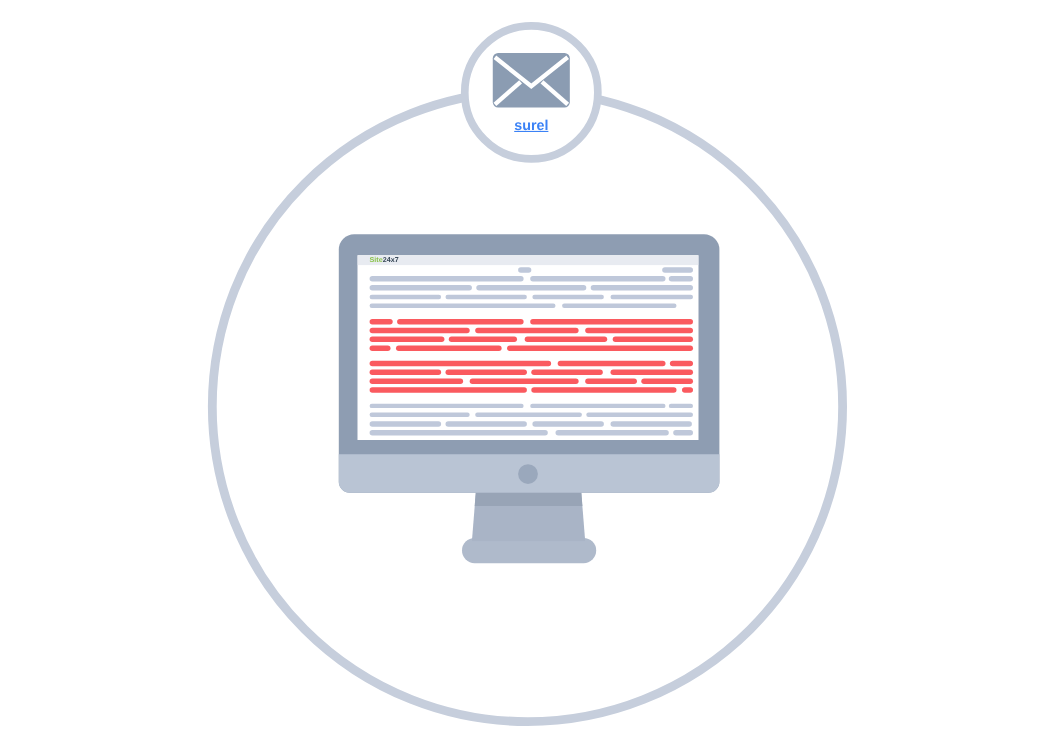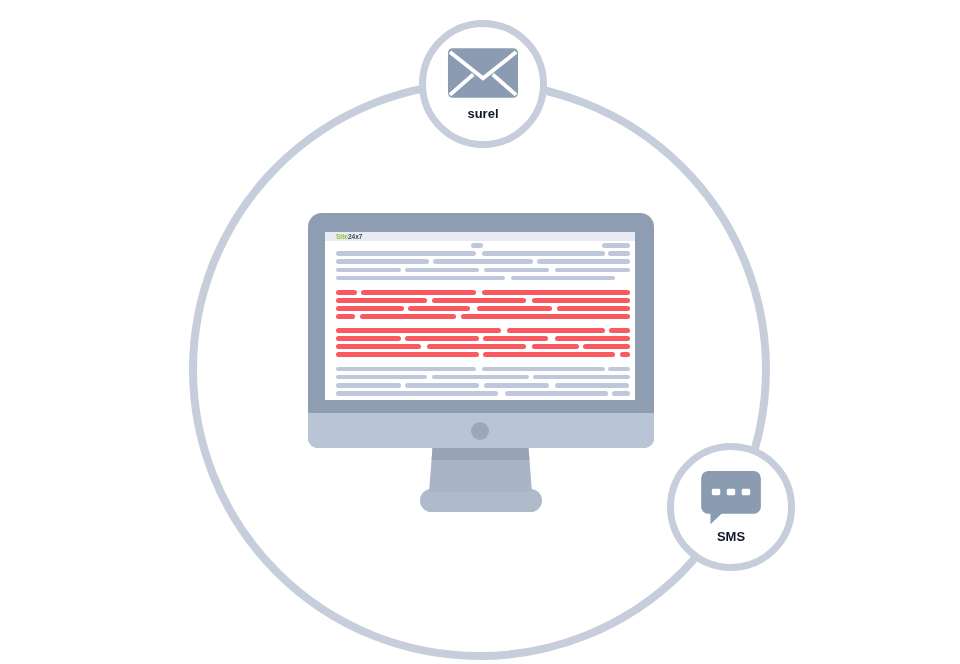--- a/index.html
+++ b/index.html
@@ -16,22 +16,22 @@
   .node{
     position:absolute;width:128px;height:128px;box-sizing:border-box;
     background:#ffffff;border:7px solid #C6CEDC;border-radius:50%;
     display:flex;flex-direction:column;align-items:center;justify-content:center;
   }
   .node-email{left:419px;top:20px;}
   .node-voice{left:164px;top:443px;}
   .node-sms{left:667px;top:443px;}
   .node .icon{display:block;}
   .node .lbl{
-    font-weight:bold;font-size:13px;color:#0f172a;line-height:15px;
-    white-space:nowrap;letter-spacing:0;
+    font-weight:bold;font-size:13px;color:#3b82f6;line-height:15px;
+    white-space:nowrap;letter-spacing:0;text-decoration:underline;
   }
   .node-email .lbl{margin-top:7px;}
   .node-voice .lbl{margin-top:4px;}
   .node-sms .lbl{margin-top:3px;}
   
   .stand-base{
     position:absolute;left:420px;top:489px;width:122px;height:23px;
     background:#AFBACB;border-radius:12px;
   }
   .stand-neck{
@@ -185,24 +185,14 @@
     <svg class="icon" width="72" height="52" viewBox="0 0 74 53">
       <rect x="1" y="1" width="72" height="51" rx="5" fill="#8B9CB2"></rect>
       <path d="M3 5 L37 32 L71 5" fill="none" stroke="#ffffff" stroke-width="4"></path>
       <path d="M3 49 L27 28" fill="none" stroke="#ffffff" stroke-width="4"></path>
       <path d="M71 49 L47 28" fill="none" stroke="#ffffff" stroke-width="4"></path>
     </svg>
     <span class="lbl">surel</span>
   </div>
 
 
-  <div class="node node-sms">
-    <svg class="icon" width="66" height="56" viewBox="0 0 70 60">
-      <rect x="3" y="1" width="64" height="46" rx="8" fill="#8B9CB2"></rect>
-      <polygon points="13,44 28,44 13,58" fill="#8B9CB2"></polygon>
-      <rect x="14.5" y="20" width="9" height="7" rx="1.5" fill="#ffffff"></rect>
-      <rect x="30.5" y="20" width="9" height="7" rx="1.5" fill="#ffffff"></rect>
-      <rect x="46.5" y="20" width="9" height="7" rx="1.5" fill="#ffffff"></rect>
-    </svg>
-    <span class="lbl">SMS</span>
-  </div>
 
 </div>
 
 </body></html>

